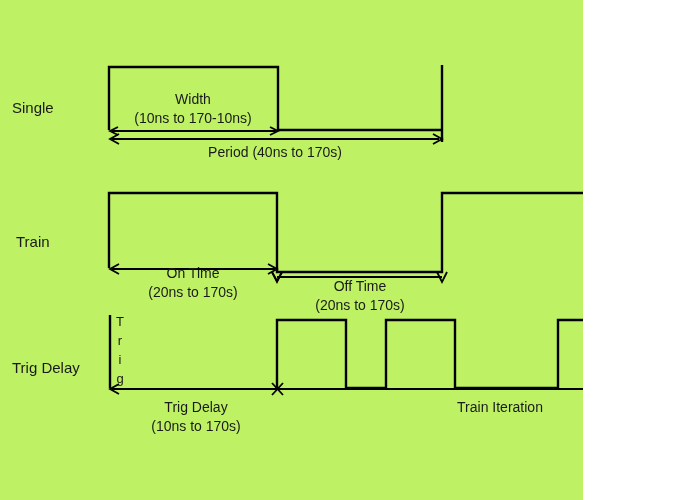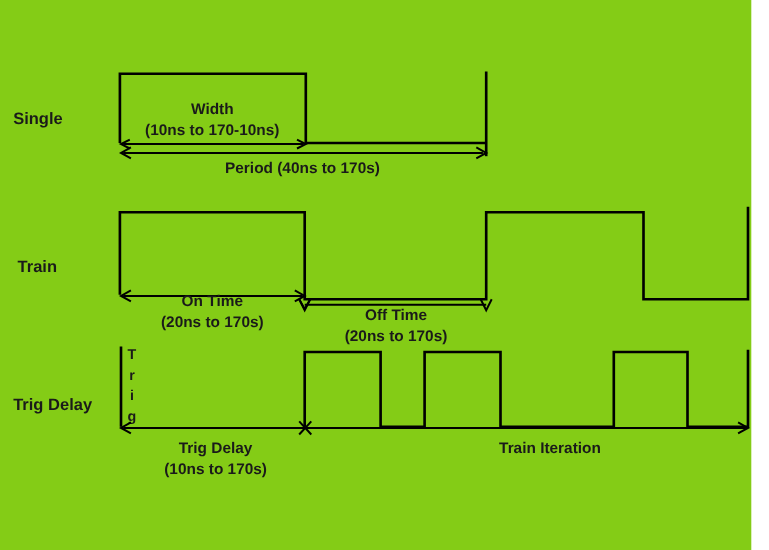--- a/index.html
+++ b/index.html
@@ -2,26 +2,25 @@
 <html><head>
 <meta charset="utf-8">
 <style>
   html, body {
     margin: 0;
     padding: 0;
     background: #ffffff;
   }
   #diagram-root {
     position: relative;
-    width: 683px;
+    width: 583px;
     height: 500px;
-    background: #84cc16;
+    background: #bef264;
     font-family: "Liberation Sans", sans-serif;
     overflow: hidden;
-    font-weight: bold;
   }
   svg#timing-svg {
     position: absolute;
     top: 0;
     left: 0;
     width: 699px;
     height: 500px;
     display: block;
   }
   .row-label {

